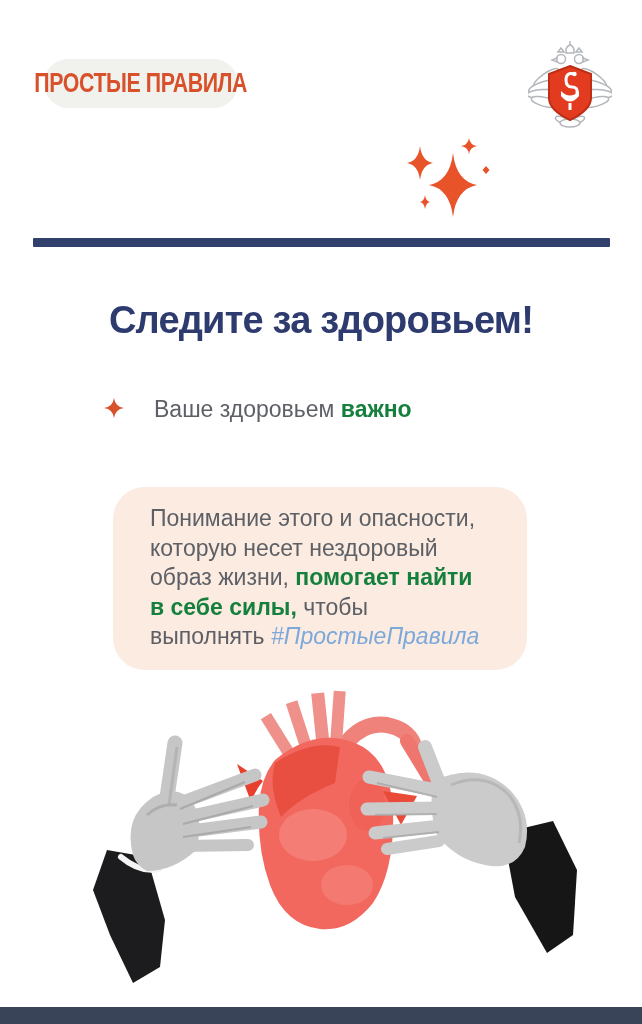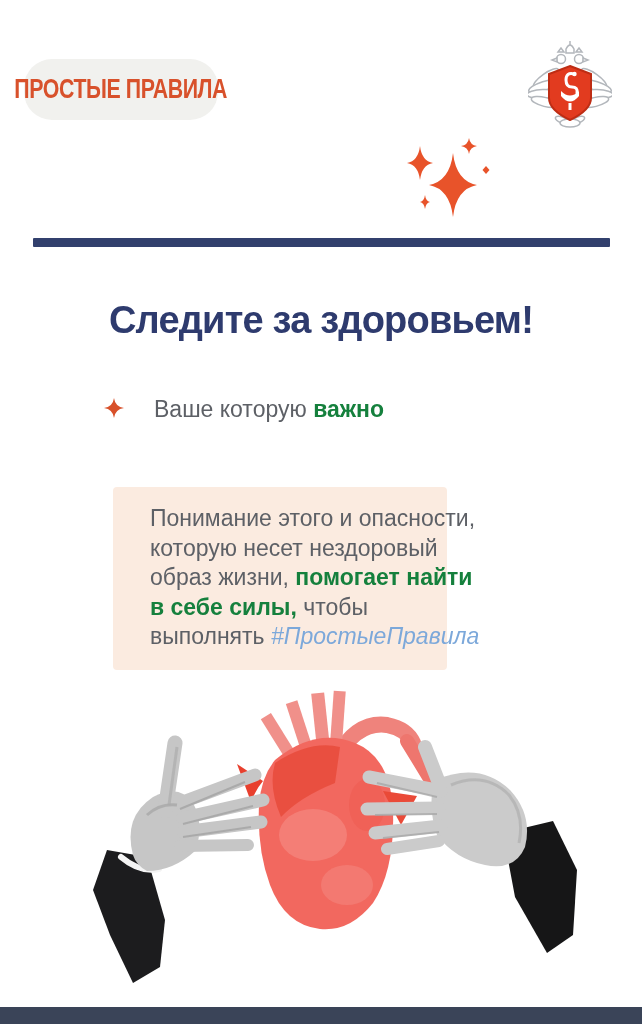--- a/index.html
+++ b/index.html
@@ -11,22 +11,22 @@
     width: 642px;
     height: 1024px;
     margin: 0 auto;
     background: #ffffff;
     overflow: hidden;
   }
 
   
   .badge {
     position: absolute;
-    left: 24px; top: 59px;
-    width: 194px; height: 61px;
+    left: 44px; top: 59px;
+    width: 194px; height: 49px;
     background: #f1f1ee;
     border-radius: 28px;
     display: flex; align-items: center; justify-content: center; text-align: right;
   }
   .badge-label {
     color: #d8512b;
     font-weight: bold;
     font-size: 26px;
     letter-spacing: -0.5px;
     white-space: nowrap;
@@ -72,23 +72,23 @@
     font-size: 23px;
     line-height: 29px;
     color: #5d6066;
   }
   .em-orange { color: #15803d; font-weight: bold; }
 
   
   .panel {
     position: absolute;
     left: 113px; top: 487px;
-    width: 334px; min-height: 161px;
+    width: 414px; min-height: 161px;
     background: #fbebe0;
-    border-radius: 4px;
+    border-radius: 32px;
     padding: 17px 36px 18px 37px;
   }
   .panel-text {
     width: 336px;
     font-size: 23px;
     line-height: 29.5px;
     color: #5d6066;
   }
   .hashtag {
     color: #7ca8da;
@@ -168,21 +168,21 @@
 
   <div class="divider"></div>
 
   <h1 class="title">Следите за здоровьем!</h1>
 
   <div class="bullet">
     <svg class="bullet-star" viewBox="0 0 22 22" xmlns="http://www.w3.org/2000/svg" fill="#d8512b">
       <path d="M11,1 Q12.2,9.8 21,11 Q12.2,12.2 11,21 Q9.8,12.2 1,11 Q9.8,9.8 11,1 Z"></path>
     </svg>
     <div class="bullet-text">
-      <div><span>Ваше которую </span><span class="em-orange">важно</span></div>
+      <div><span>Ваше здоровьем </span><span class="em-orange">важно</span></div>
     </div>
   </div>
 
   <div class="panel">
     <p class="panel-text"><span>Понимание этого и опасности, которую несет нездоровый образ жизни, </span><span class="em-orange">помогает найти в себе силы, </span><span>чтобы выполнять </span><span class="hashtag">#ПростыеПравила</span></p>
   </div>
 
   <div class="illo">
     <svg width="500" height="310" viewBox="0 0 500 310" xmlns="http://www.w3.org/2000/svg">
 

